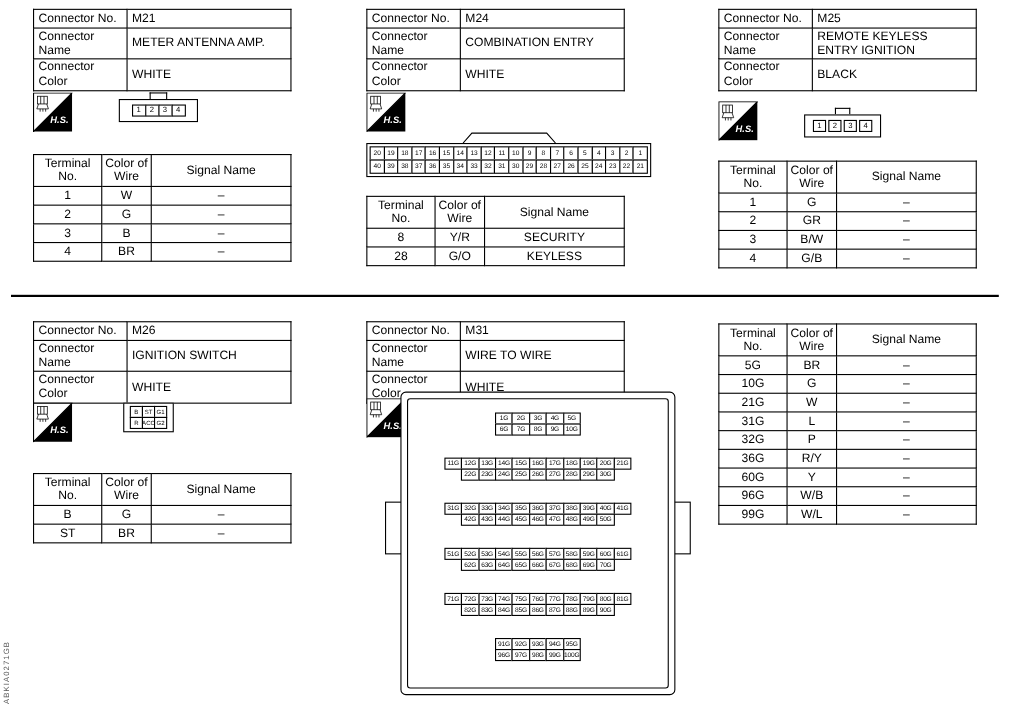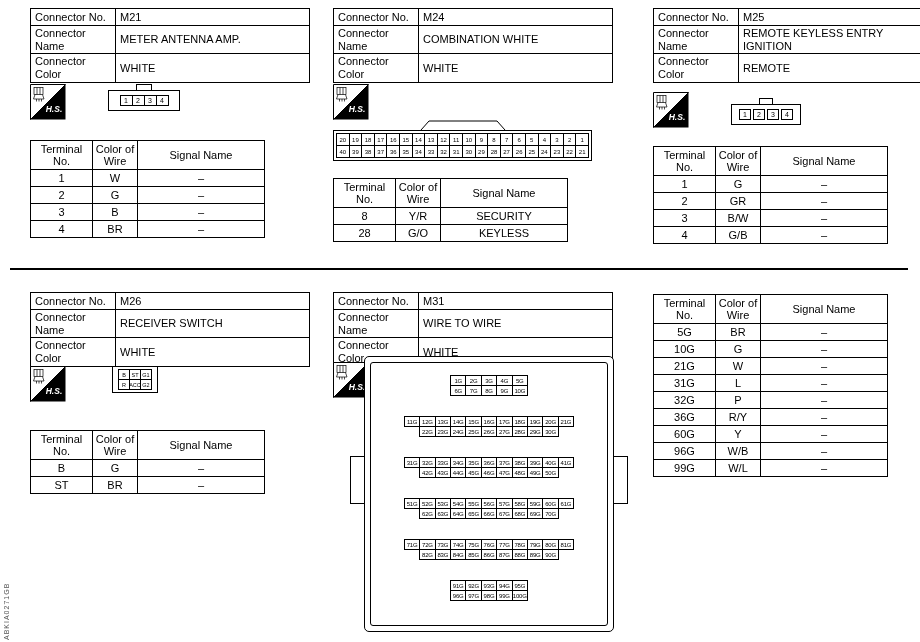--- a/index.html
+++ b/index.html
@@ -5,21 +5,21 @@
   * { margin:0; padding:0; box-sizing:border-box; }
   html,body { background:#fff; }
   #page {
     position:relative; width:920px; height:642px; background:#fff;
     font-family:"Liberation Sans", sans-serif; color:#000; overflow:hidden;
   }
   .abs { position:absolute; }
 
   
   table { border-collapse:collapse; table-layout:fixed; background:#fff; }
-  .info-table { width:280px; }
+  .info-table { width:235px; }
   .info-table td {
     border:1px solid #000; font-size:11px; padding:1px 4px;
     height:17px; vertical-align:middle; text-align:left; line-height:1.15;
   }
   .term-table { width:235px; }
   .term-table th, .term-table td {
     border:1px solid #000; font-size:11px; font-weight:normal;
     text-align:center; vertical-align:middle; line-height:1.1;
   }
   .term-table th { height:29px; }
@@ -207,21 +207,21 @@
         <col style="width:85px">
         <col>
       </colgroup>
     <tbody>
         <tr>
       <td>Connector No.</td>
       <td>M24</td>
     </tr>
     <tr>
       <td>Connector Name</td>
-      <td>COMBINATION WHITE</td>
+      <td>COMBINATION ENTRY</td>
     </tr>
     <tr>
       <td>Connector Color</td>
       <td>WHITE</td>
     </tr>
   </tbody>
     </table>
 
   <div class="abs" id="hs-m24">
     <svg class="hs-icon" viewBox="0 0 36 36">
@@ -335,21 +335,21 @@
         <tr>
       <td>Connector No.</td>
       <td>M25</td>
     </tr>
     <tr>
       <td>Connector Name</td>
       <td>REMOTE KEYLESS ENTRY IGNITION</td>
     </tr>
     <tr>
       <td>Connector Color</td>
-      <td>REMOTE</td>
+      <td>BLACK</td>
     </tr>
   </tbody>
     </table>
 
   <div class="abs" id="hs-m25">
     <svg class="hs-icon" viewBox="0 0 36 36">
       <polygon points="0.5,0.5 35.5,0.5 0.5,35.5" fill="#fff" stroke="#000"></polygon>
       <polygon points="35.5,0.5 35.5,35.5 0.5,35.5" fill="#000"></polygon>
       <g stroke="#000" stroke-width="0.7" fill="none">
         <rect x="4" y="3.5" width="9" height="7"></rect>
@@ -423,21 +423,21 @@
         <col style="width:85px">
         <col>
       </colgroup>
     <tbody>
         <tr>
       <td>Connector No.</td>
       <td>M26</td>
     </tr>
     <tr>
       <td>Connector Name</td>
-      <td>RECEIVER SWITCH</td>
+      <td>IGNITION SWITCH</td>
     </tr>
     <tr>
       <td>Connector Color</td>
       <td>WHITE</td>
     </tr>
   </tbody>
     </table>
 
   <div class="abs" id="hs-m26">
     <svg class="hs-icon" viewBox="0 0 36 36">

